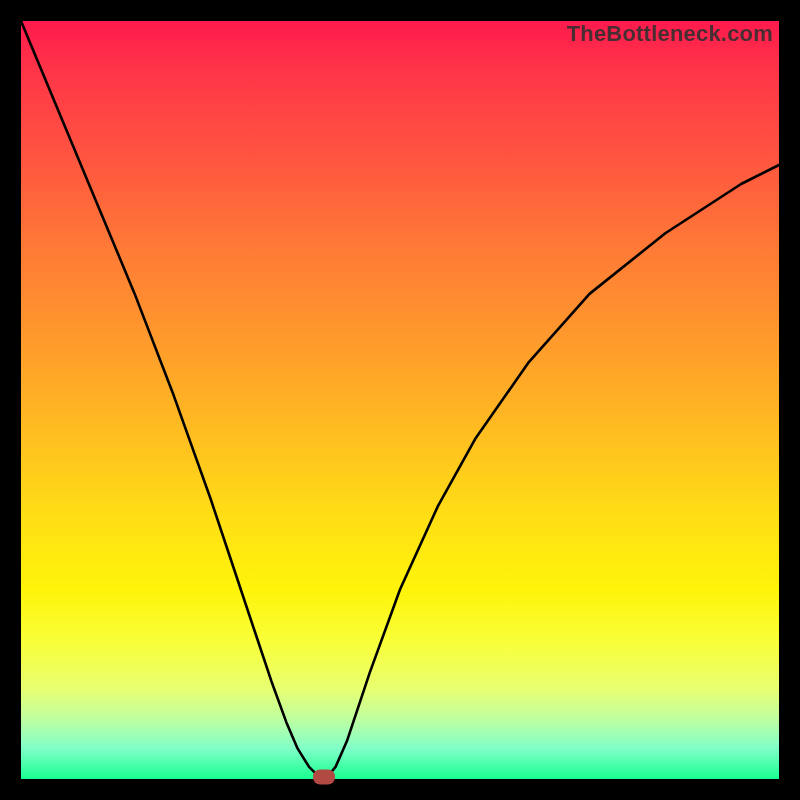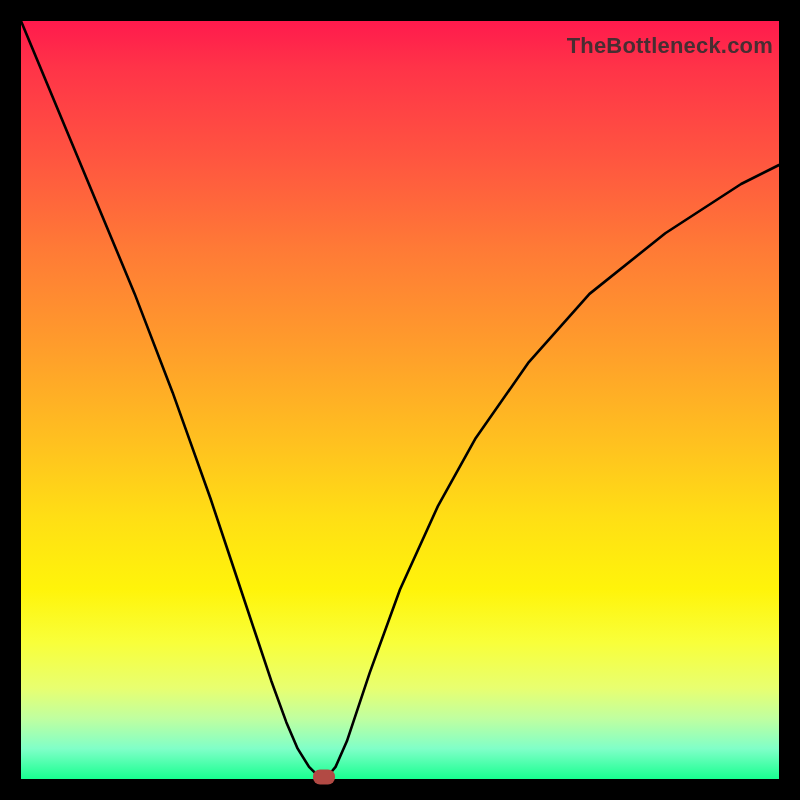--- a/index.html
+++ b/index.html
@@ -20,21 +20,21 @@
       #ffe014 66%,
       #fff40a 75%,
       #f8ff3a 82%,
       #e8ff70 88%,
       #c0ffa0 92%,
       #80ffc8 96%,
       #18ff90 100%);
   }
   .watermark {
     position: absolute;
-    top: 12px; right: 6px;
+    top: 0; right: 6px;
     color: #2f2f2f;
     font-size: 22px;
     font-weight: 600;
     letter-spacing: 0.2px;
     opacity: 0.88;
     user-select: none;
   }
   svg.curve { position: absolute; left: 0; top: 0; width: 758px; height: 758px; overflow: visible; }
   .curve-path { fill: none; stroke: #000; stroke-width: 2.6; stroke-linecap: round; stroke-linejoin: round; }
   .marker {

